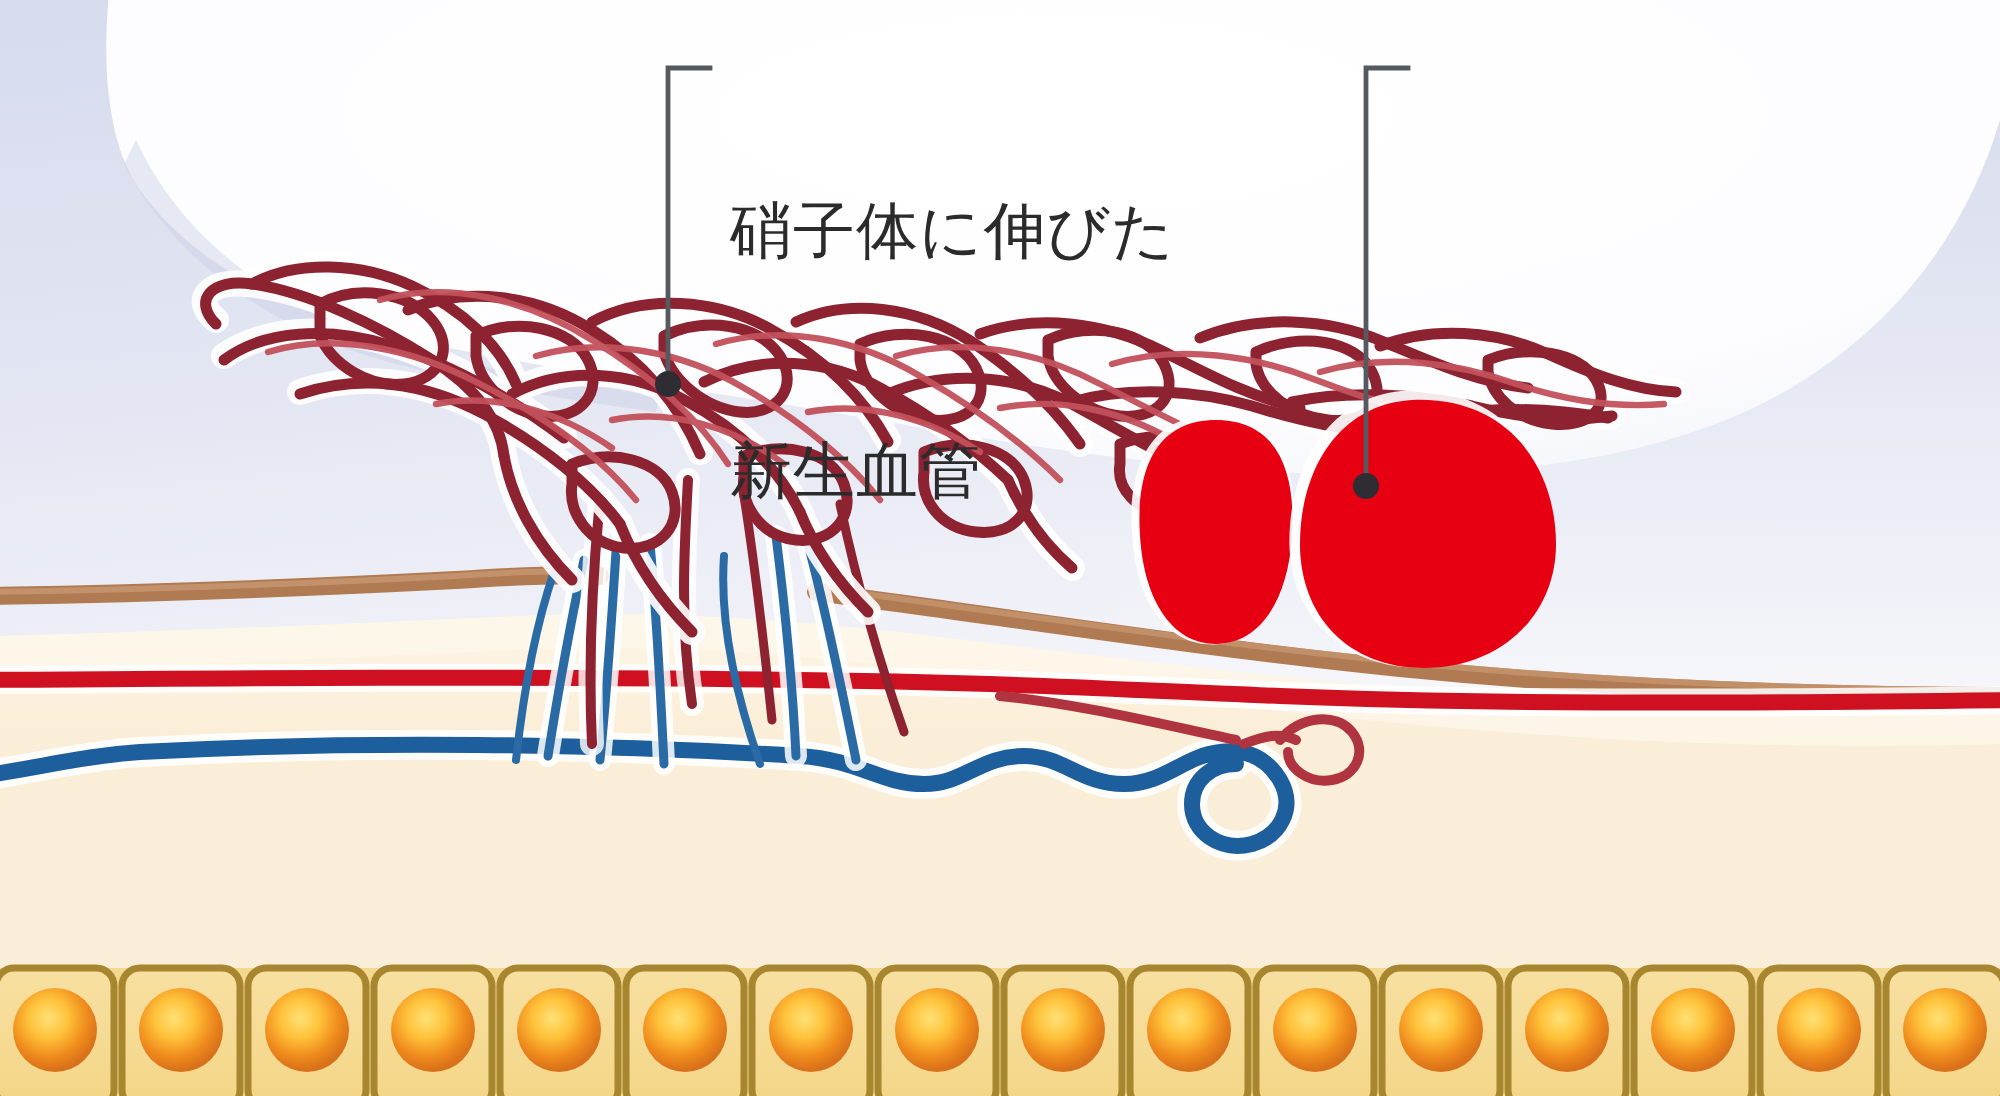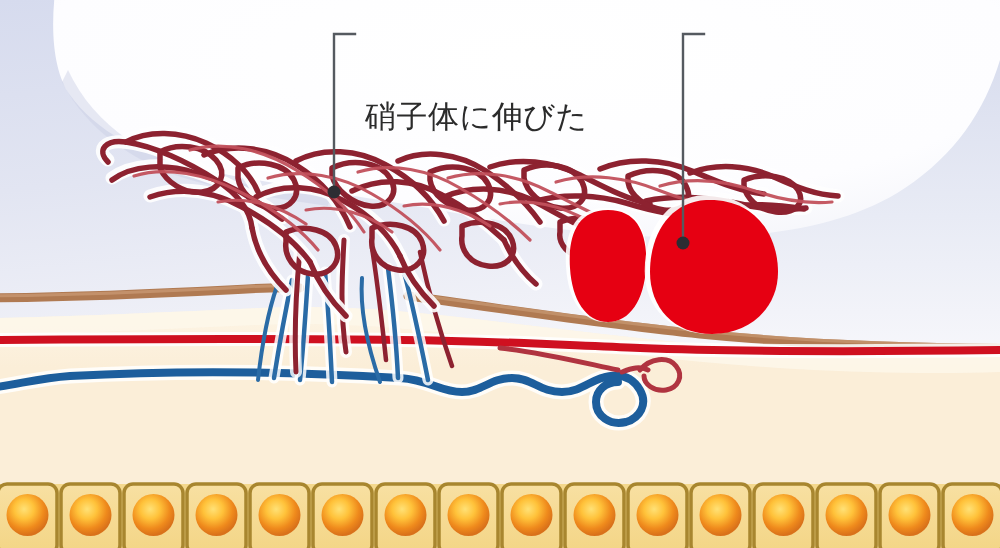--- a/index.html
+++ b/index.html
@@ -370,16 +370,17 @@
         <path d="M 704,34 L 683,34 L 683,241"></path>
       </g>
       <circle cx="334" cy="192" r="6.5" fill="#2d2d33"></circle>
       <circle cx="683" cy="243" r="6.5" fill="#2d2d33"></circle>
 
     </g>
   </svg>
 
   <div id="label-neovessel" class="label-text">
     <div>硝子体に伸びた</div>
+    <div>新生血管</div>
   </div>
 
 
 </div>
 
 </body></html>

